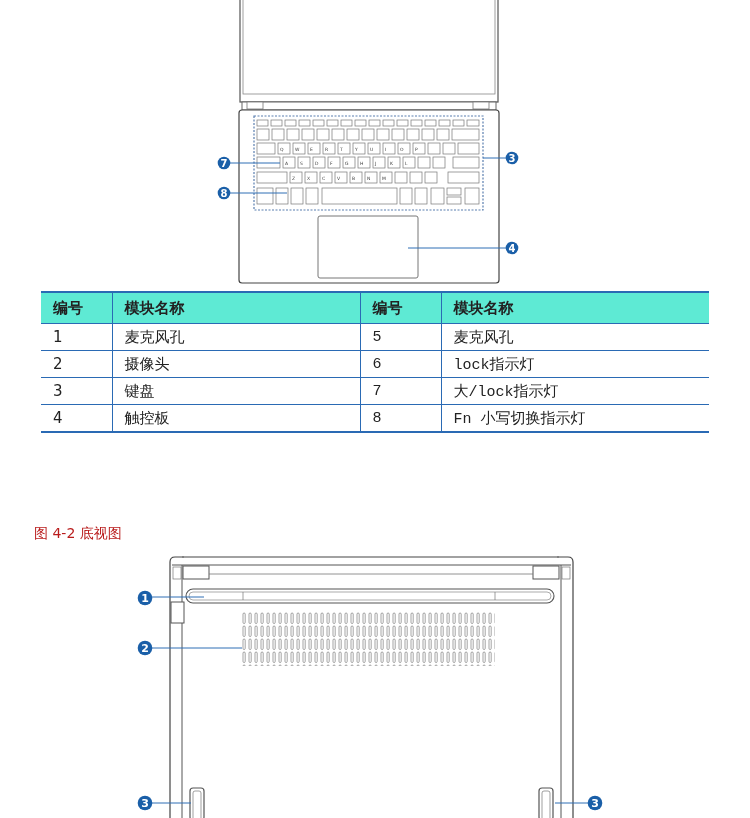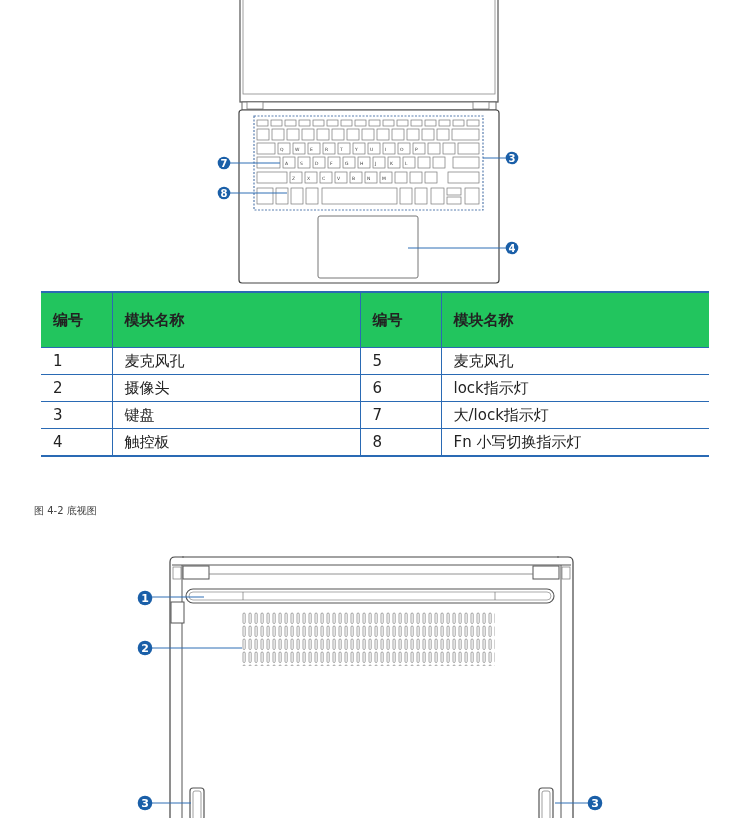--- a/index.html
+++ b/index.html
@@ -2,26 +2,26 @@
 <html><head>
   <meta charset="utf-8">
   <style>
     html, body { margin: 0; padding: 0; background: #ffffff; }
     body { width: 750px; height: 818px; position: relative; overflow: hidden;
            font-family: "DejaVu Sans", "Liberation Sans", sans-serif; color: #222; }
     .abs { position: absolute; }
     svg { display: block; }
     .tbl { position: absolute; left: 41px; top: 291px; width: 668px; border-collapse: collapse;
            border-top: 2px solid #2a6ab4; border-bottom: 2px solid #2a6ab4; font-size: 15px; }
-    .tbl th { background: #22c55e; font-weight: bold; text-align: left; height: 30px; padding: 12px 12px;
+    .tbl th { background: #5eead4; font-weight: bold; text-align: left; height: 30px; padding: 0 12px;
               border-bottom: 1px solid #2a6ab4; margin-top: 24px; }
     .tbl td { text-align: left; height: 26px; padding: 0 12px; border-bottom: 1px solid #2a6ab4; }
     .tbl tr:last-child td { border-bottom: none; }
-    .tbl .vl { border-left: 1px solid #2a6ab4; }
-    .caption { position: absolute; left: 34px; top: 504px; font-size: 10px; color: #404040; }
+    .tbl .vl { border-left: 1px solid #2a6ab4; font-family: Liberation Mono, monospace; }
+    .caption { position: absolute; left: 34px; top: 525px; font-size: 14px; color: #b91c1c; }
     .callout-num { font-family: "DejaVu Sans", sans-serif; font-weight: bold; font-size: 10px; fill: #fff; }
   </style>
 </head>
 <body>
 
 <div class="abs" style="left:0;top:0;width:750px;height:290px;">
   <svg width="750" height="290" viewBox="0 0 750 290">
 
     <rect x="240" y="-4" width="258" height="106" fill="#fff" stroke="#555" stroke-width="1.2"></rect>
     <rect x="243" y="-4" width="252" height="98" fill="#fff" stroke="#888" stroke-width="0.8"></rect>

